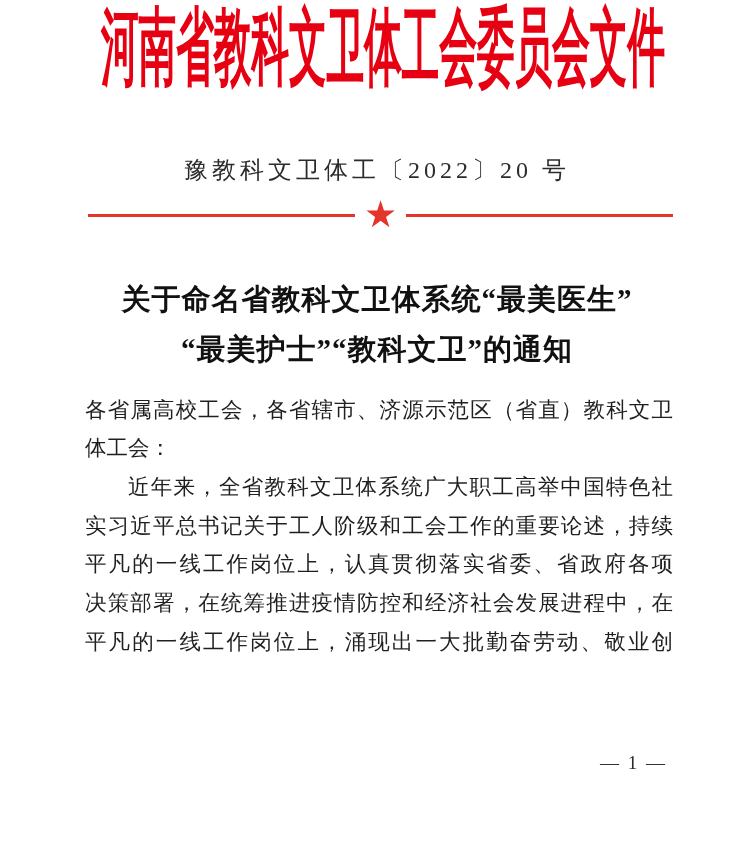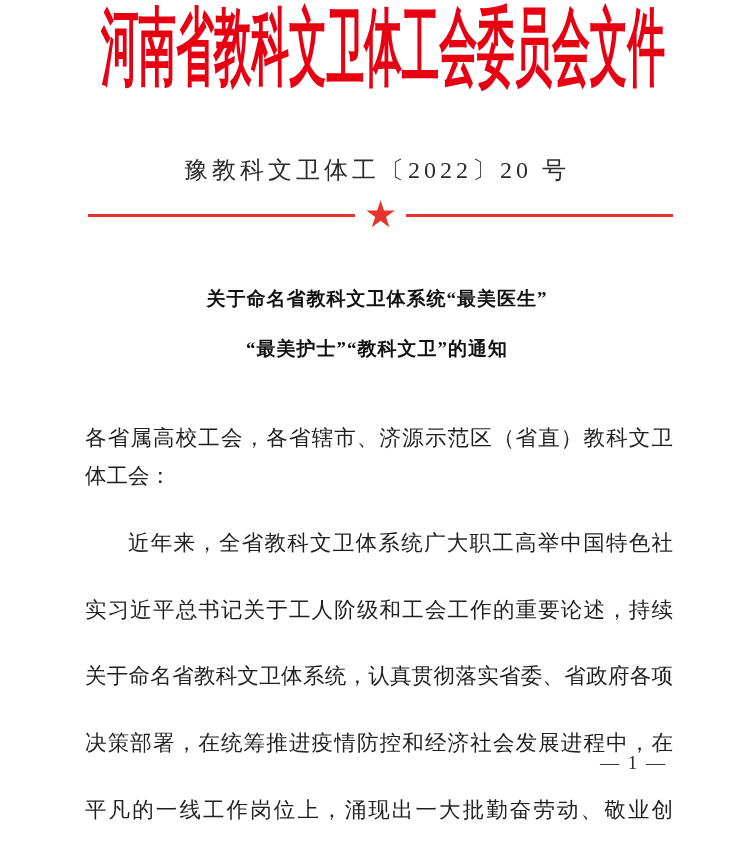--- a/index.html
+++ b/index.html
@@ -73,21 +73,21 @@
     transform: translateY(-1px);
   }
 
   
   .doc-title {
     position: absolute;
     top: 274px;
     left: 0;
     width: 100%;
     text-align: center;
-    font-size: 19px;
+    font-size: 29px;
     line-height: 50px;
     font-weight: bold;
     color: #111111;
     letter-spacing: 1px;
   }
 
   
   .body-block {
     position: absolute;
     top: 391px;
@@ -99,21 +99,20 @@
   }
   .bline {
     white-space: nowrap;
     text-align: justify;
   }
   .bline.just {
     white-space: normal;
     text-align: justify;
     text-align-last: justify;
     text-justify: inter-character;
-    margin-top: 28px;
   }
   .bline.plain {
     text-align: left;
     text-align-last: left;
     font-family: Liberation Mono, monospace;
   }
   .bline.indent {
     text-indent: 2em;
   }
 
@@ -148,20 +147,20 @@
   <div class="doc-title">
     <div>关于命名省教科文卫体系统“最美医生”</div>
     <div>“最美护士”“教科文卫”的通知</div>
   </div>
 
   <div class="body-block">
     <div class="bline just">各省属高校工会，各省辖市、济源示范区（省直）教科文卫</div>
     <div class="bline plain">体工会：</div>
     <div class="bline just indent">近年来，全省教科文卫体系统广大职工高举中国特色社</div>
     <div class="bline just">实习近平总书记关于工人阶级和工会工作的重要论述，持续</div>
-    <div class="bline just">关于命名省教科文卫体系统，认真贯彻落实省委、省政府各项</div>
+    <div class="bline just">平凡的一线工作岗位上，认真贯彻落实省委、省政府各项</div>
     <div class="bline just">决策部署，在统筹推进疫情防控和经济社会发展进程中，在</div>
     <div class="bline just">平凡的一线工作岗位上，涌现出一大批勤奋劳动、敬业创</div>
   </div>
 
   <div class="page-number">— 1 —</div>
 
 </div>
 
 </body></html>

